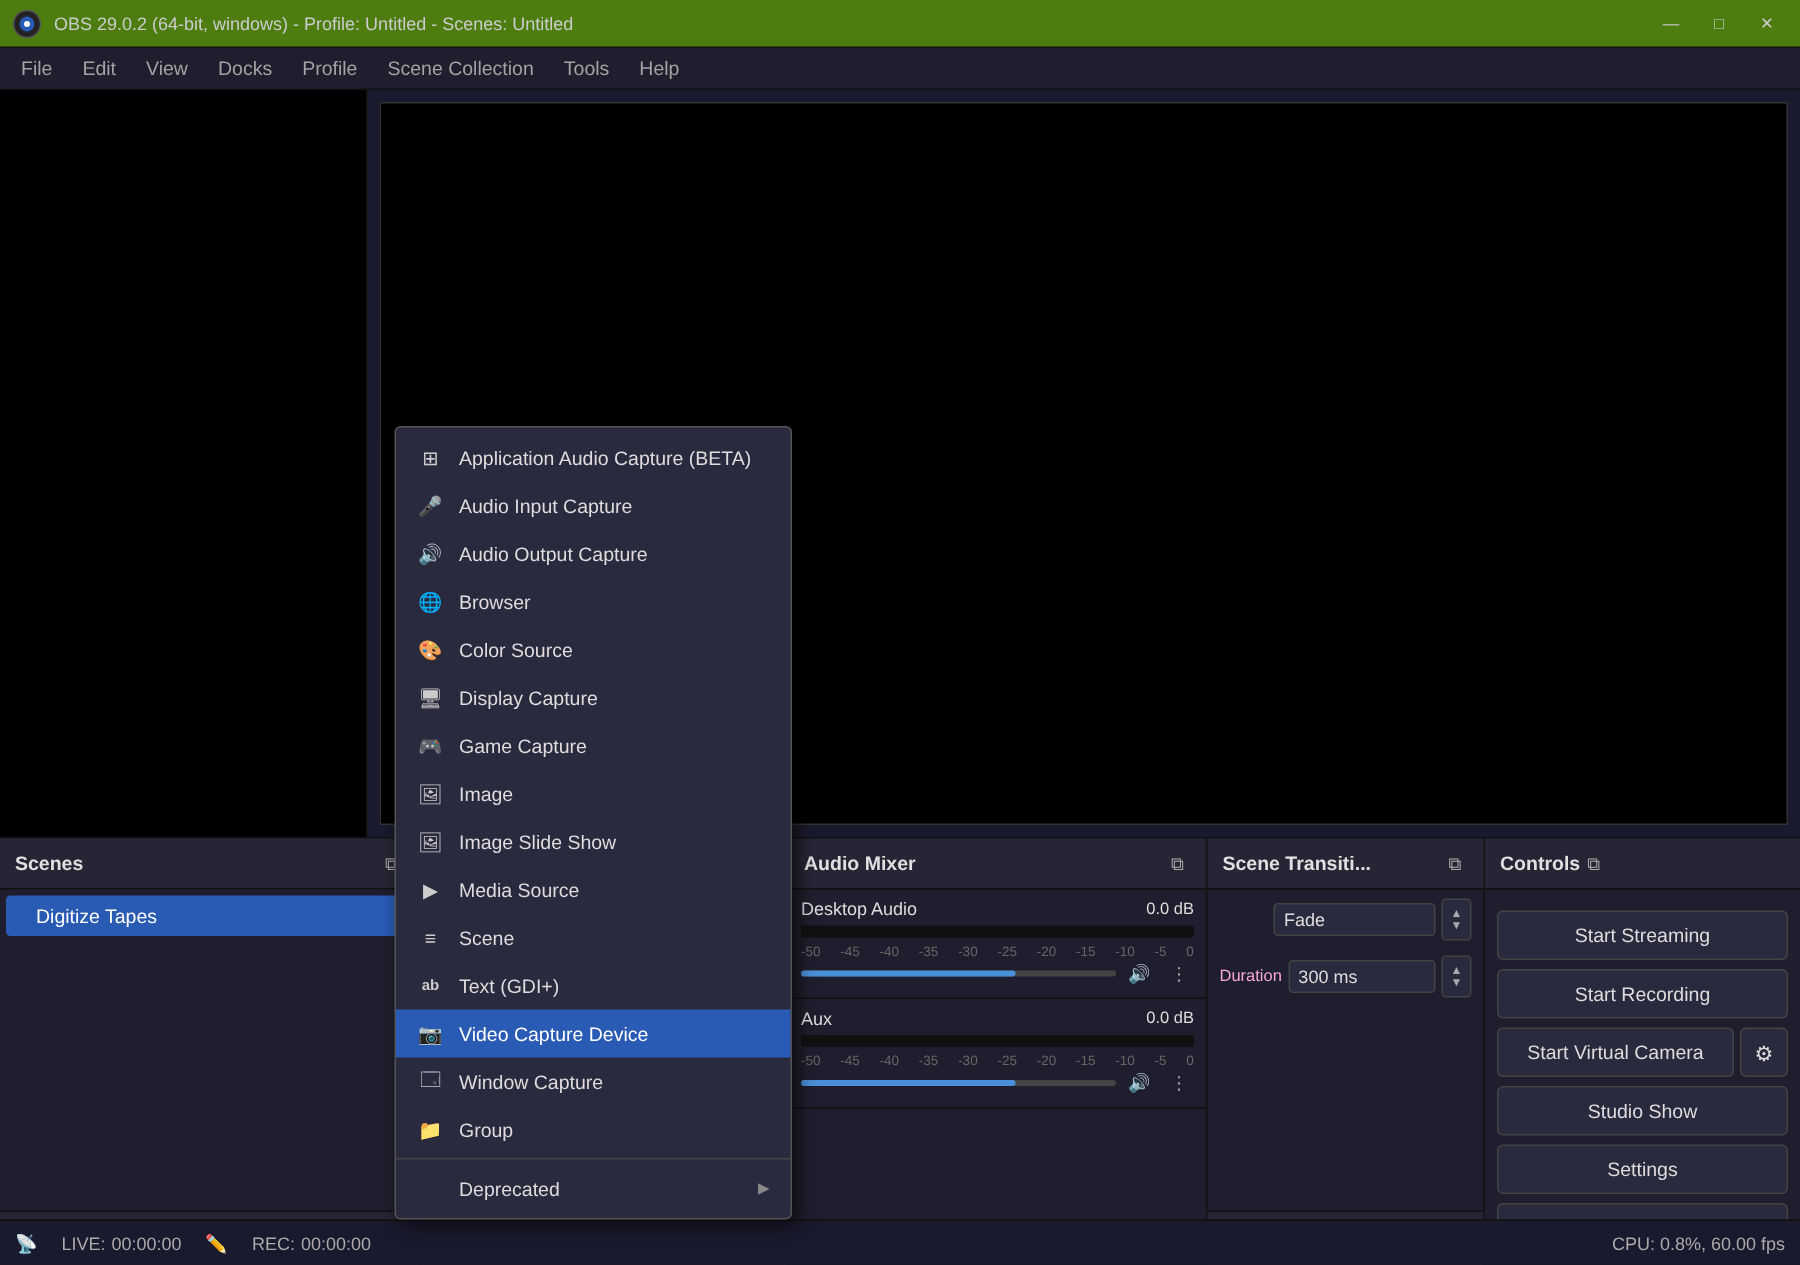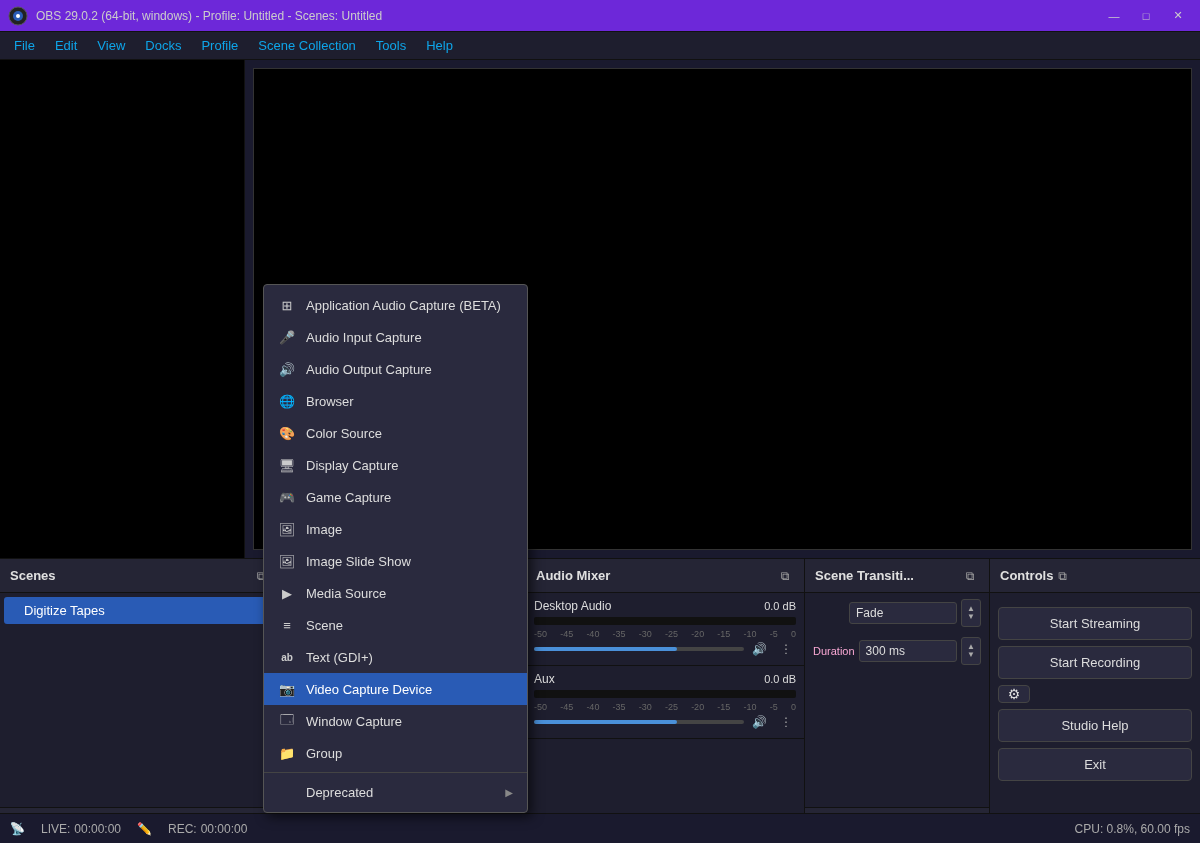--- a/index.html
+++ b/index.html
@@ -9,21 +9,21 @@
       background: #1a1a2e;
       font-family: 'Segoe UI', sans-serif;
       font-size: 13px;
       color: #e0e0e0;
       overflow: hidden;
       position: relative;
     }
 
     
     #titlebar {
-      background: #6d28d9;
+      background: #4d7c0f;
       height: 32px;
       display: flex;
       align-items: center;
       padding: 0 8px;
       border-bottom: 1px solid #111;
       position: relative;
     }
     #titlebar .logo {
       width: 20px;
       height: 20px;
@@ -55,21 +55,21 @@
       background: #1e1e2e;
       height: 28px;
       display: flex;
       align-items: center;
       padding: 0 4px;
       border-bottom: 1px solid #111;
     }
     .menu-item {
       padding: 3px 10px;
       cursor: pointer;
-      color: #0ea5e9;
+      color: #a3a3a3;
       font-size: 13px;
       border-radius: 3px;
     }
 
     
     .panel {
       display: flex;
       flex-direction: column;
       border-right: 1px solid #111;
     }
@@ -541,23 +541,25 @@
     </div>
 
     <div id="controls-panel">
       <div class="panel-header" style="background:#252535; padding:6px 10px; display:flex; align-items:center; justify-content:flex-start; border-bottom:1px solid #111; height:34px; margin:-8px -8px 8px -8px;">
         <span class="panel-title">Controls</span>
         <div class="panel-icon-btn">⧉</div>
       </div>
       <button class="ctrl-btn">Start Streaming</button>
       <button class="ctrl-btn">Start Recording</button>
       <div class="ctrl-btn-row">
+        <button class="ctrl-btn">Start Virtual Camera</button>
         <button class="gear-btn">⚙</button>
       </div>
-      <button class="ctrl-btn">Studio Help</button>
+      <button class="ctrl-btn">Studio Show</button>
+      <button class="ctrl-btn">Settings</button>
       <button class="ctrl-btn">Exit</button>
     </div>
   </div>
 
   <div id="statusbar">
     <div class="status-item">
       <span>📡</span>
     </div>
     <div class="status-item">
       <span>LIVE:</span>

